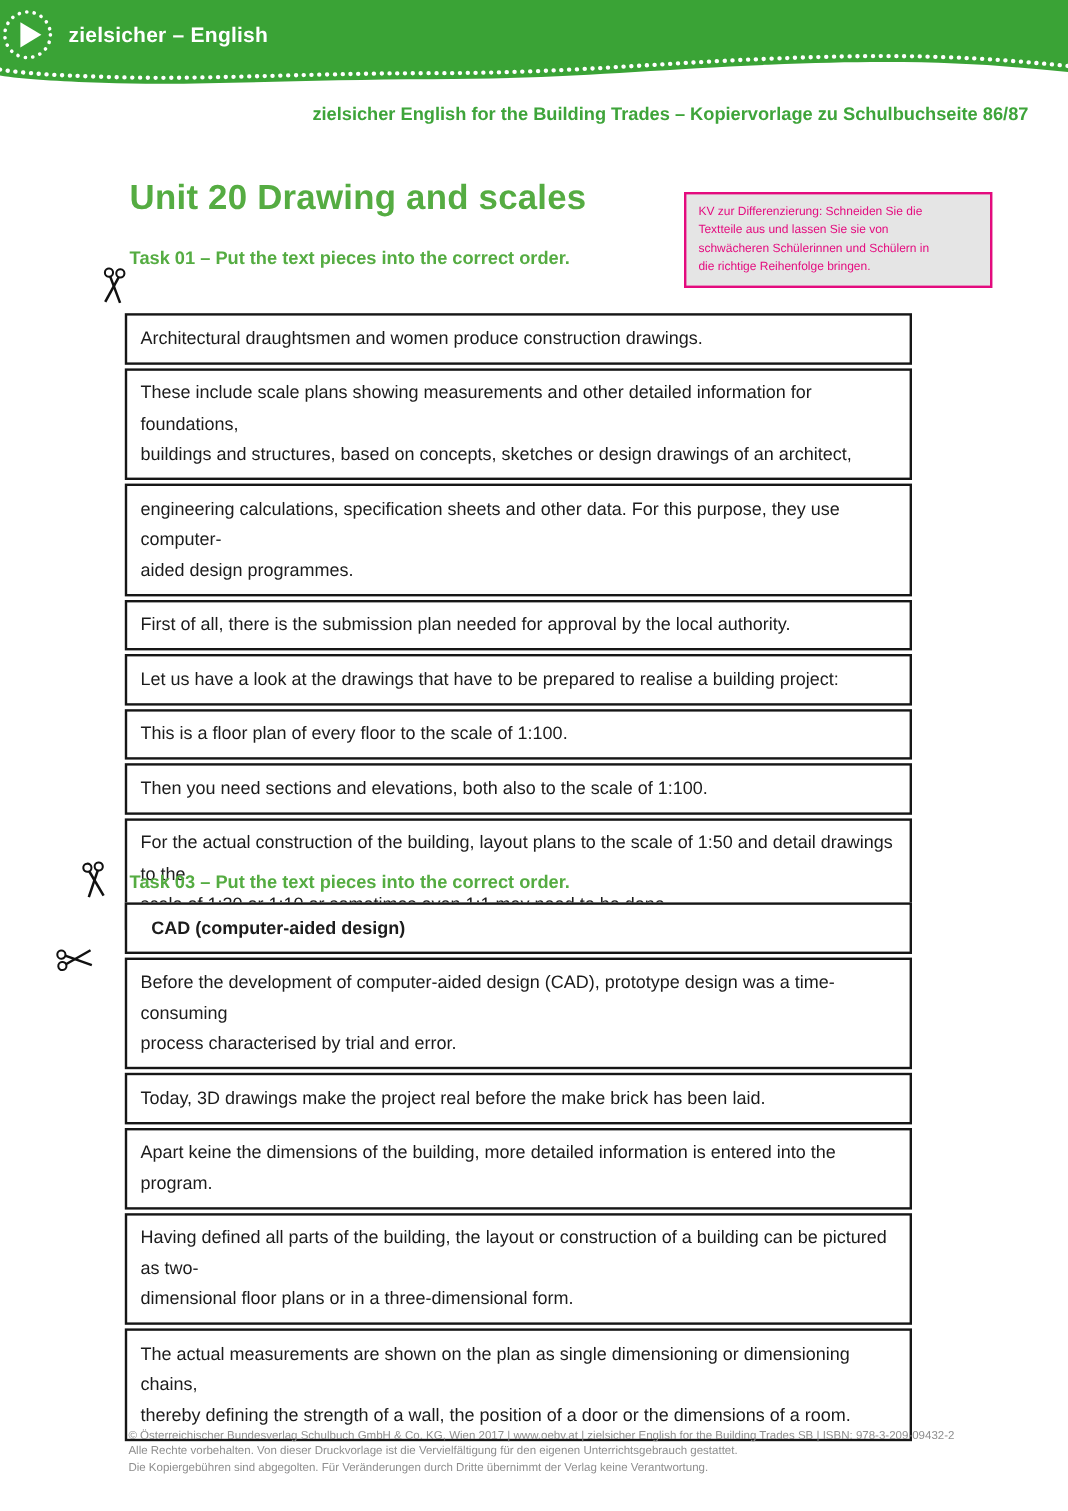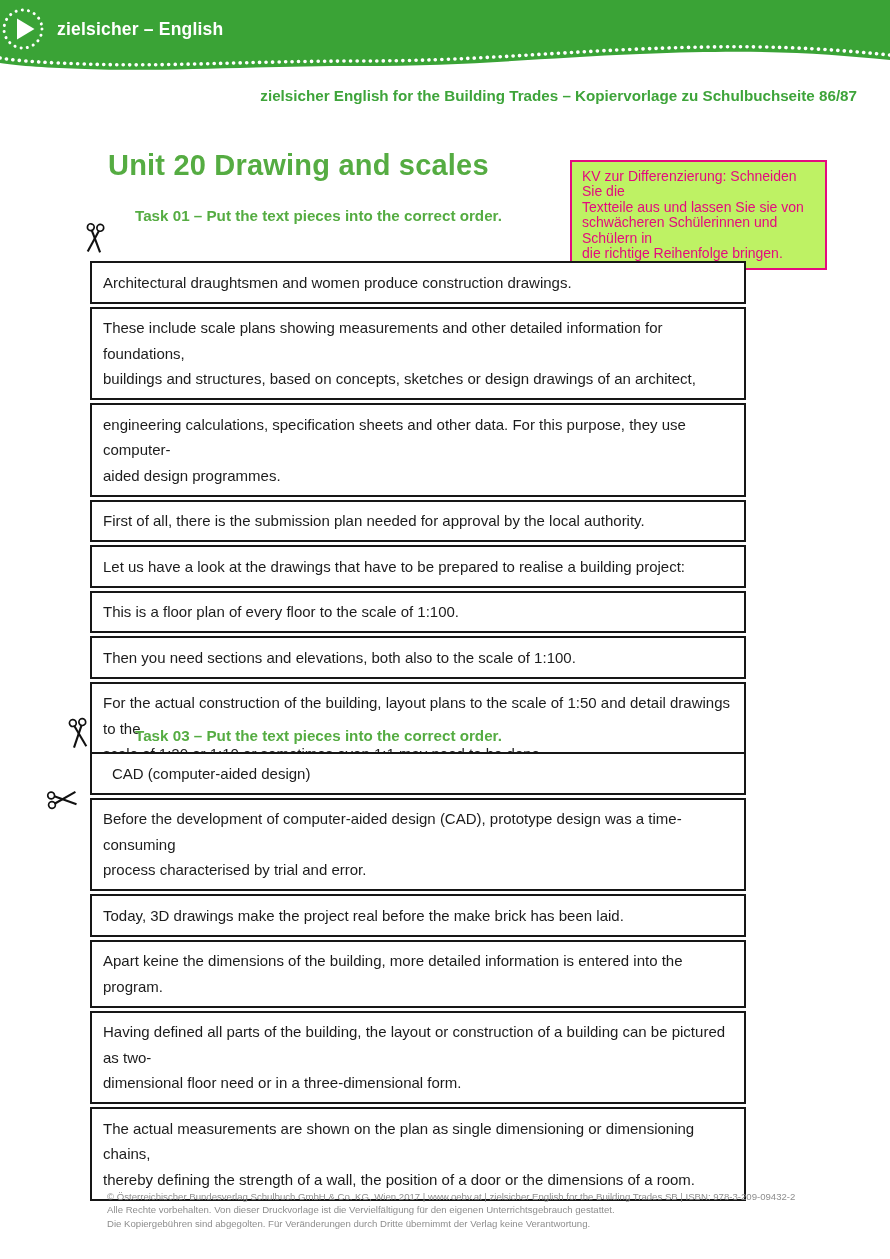--- a/index.html
+++ b/index.html
@@ -10,38 +10,38 @@
   .band-svg{position:absolute;top:0;left:0;display:block;}
   .logo-row{position:absolute;top:0;left:0;height:58px;display:flex;align-items:center;}
   .logo-text{color:#fff;font-size:17.5px;font-weight:bold;margin-left:11px;letter-spacing:.2px;}
   .kopf-heading{
     position:absolute;top:87px;right:33px;color:#3ea43a;font-weight:bold;font-size:15.2px;
   }
   .unit-title{
     position:absolute;top:149px;left:108px;font-size:29px;font-weight:bold;color:#55ac42;letter-spacing:.2px;
   }
   .task-label{
-    position:absolute;font-size:15.2px;font-weight:bold;color:#55ac42;margin-left:27px;
+    position:absolute;font-size:15.2px;font-weight:bold;color:#55ac42;
   }
   .task-01{top:207px;left:108px;}
   .task-03{top:727px;left:108px;}
   .kv-note{
     position:absolute;top:160px;left:570px;width:257px;box-sizing:border-box;
-    border:2px solid #e40a7e;color:#e40a7e;font-size:14px;line-height:15.4px;
-    padding:7px 10px;white-space:pre-wrap;background:#bef264;
+    border:2px solid #e40a7e;color:#e40a7e;font-size:10px;line-height:15.4px;
+    padding:7px 10px;white-space:pre-wrap;background:#e5e5e5;
   }
-  .stack{position:absolute;left:90px;width:656px;box-sizing:border-box;}
+  .stack{position:absolute;left:104px;width:656px;box-sizing:border-box;}
   .stack-1{top:261px;}
   .stack-2{top:752px;}
   .piece{
     box-sizing:border-box;border:2px solid #161616;background:#fff;
     padding:6.5px 11px;font-size:15px;line-height:25.5px;margin-bottom:3px;
     white-space:pre-wrap;color:#1c1c1c;
   }
-  .piece--bold{font-weight:normal;padding-left:20px;}
+  .piece--bold{font-weight:bold;padding-left:20px;}
   .scissors{position:absolute;}
   .scissors-1{top:222px;left:82px;transform:rotate(4deg);}
   .scissors-2{top:717px;left:66px;transform:rotate(-6deg);}
   .scissors-3{top:782px;left:50px;transform:rotate(-95deg);}
   .footer{
     position:absolute;top:1190px;left:107px;right:40px;
     font-size:9.6px;line-height:13.4px;color:#8e8e8e;
   }
 </style>
 </head>
@@ -110,21 +110,21 @@
     <line x1="16.4" y1="8.6" x2="6.6" y2="30" stroke="#111" stroke-width="2.1"></line>
   </svg>
 
   <div class="stack stack-2">
     <div class="piece piece--bold">CAD (computer-aided design)</div>
     <div class="piece">Before the development of computer-aided design (CAD), prototype design was a time-consuming
 process characterised by trial and error.</div>
     <div class="piece">Today, 3D drawings make the project real before the make brick has been laid.</div>
     <div class="piece">Apart keine the dimensions of the building, more detailed information is entered into the program.</div>
     <div class="piece">Having defined all parts of the building, the layout or construction of a building can be pictured as two-
-dimensional floor need or in a three-dimensional form.</div>
+dimensional floor plans or in a three-dimensional form.</div>
     <div class="piece">The actual measurements are shown on the plan as single dimensioning or dimensioning chains,
 thereby defining the strength of a wall, the position of a door or the dimensions of a room.</div>
   </div>
 
   <div class="footer">
     <div>© Österreichischer Bundesverlag Schulbuch GmbH &amp; Co. KG, Wien 2017 | www.oebv.at | zielsicher English for the Building Trades SB | ISBN: 978-3-209-09432-2</div>
     <div>Alle Rechte vorbehalten. Von dieser Druckvorlage ist die Vervielfältigung für den eigenen Unterrichtsgebrauch gestattet.</div>
     <div>Die Kopiergebühren sind abgegolten. Für Veränderungen durch Dritte übernimmt der Verlag keine Verantwortung.</div>
   </div>
 

